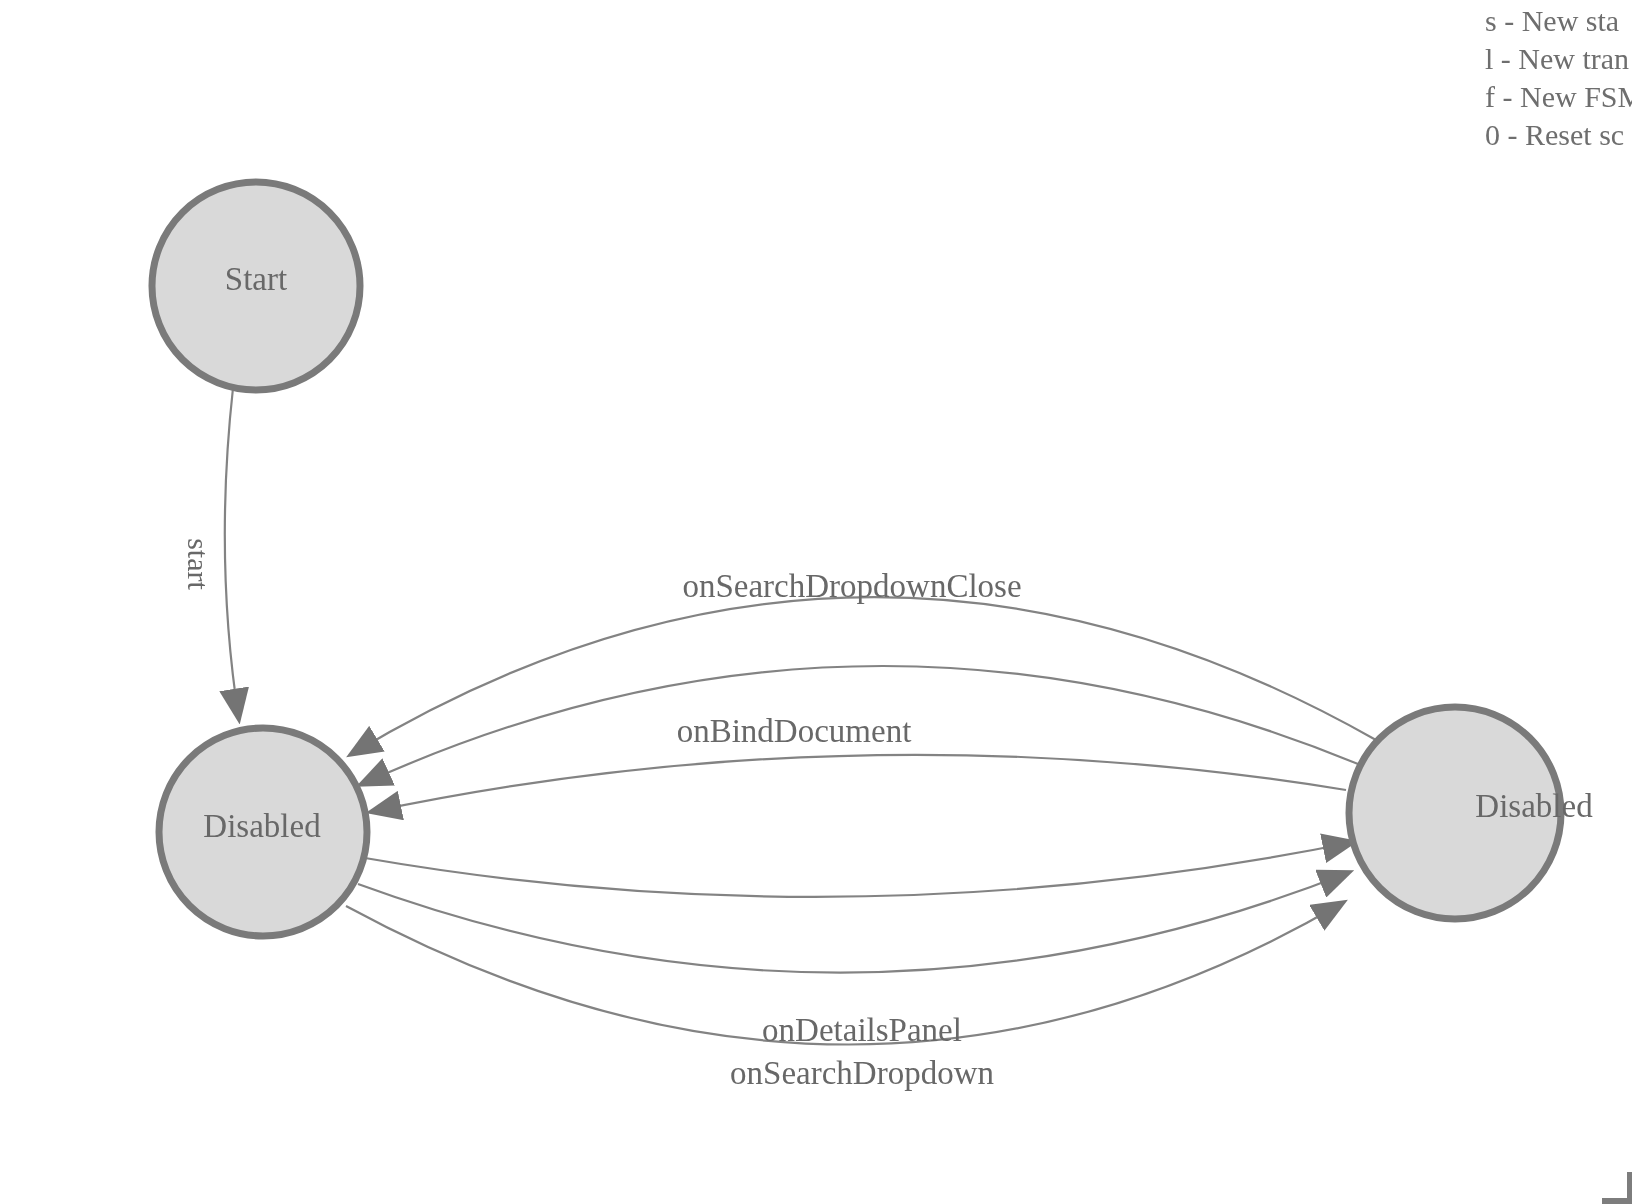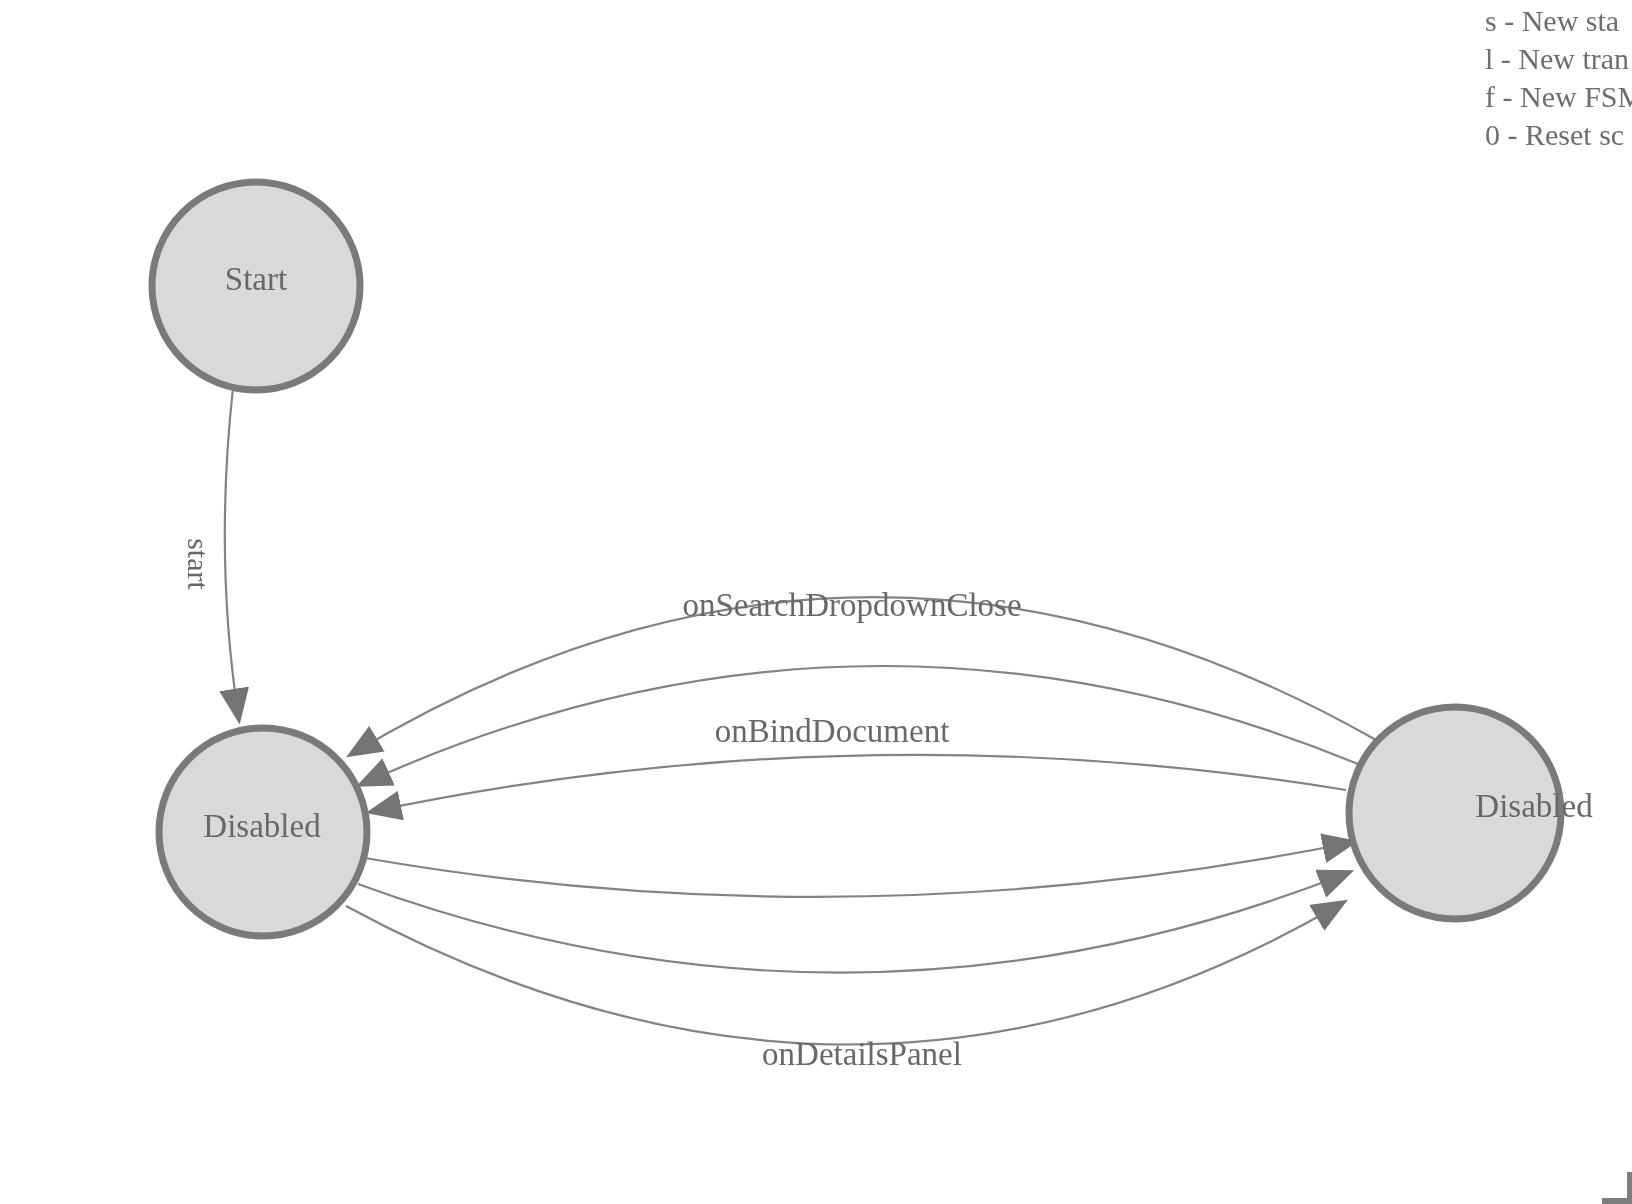--- a/index.html
+++ b/index.html
@@ -81,23 +81,24 @@
       <circle cx="263" cy="832" r="104"></circle>
       <circle cx="1455" cy="813" r="106"></circle>
     </g>
   </svg>
 
   <div class="label" style="left:256px; top:279px">Start</div>
   <div class="label" style="left:262px; top:826px">Disabled</div>
   <div class="label" style="left:1534px; top:806px">Disabled</div>
 
   <div class="label rotated" style="left:198px; top:564px">start</div>
-  <div class="label" style="left:852px; top:605px">onSearchDropdownClose</div>
-  <div class="label" style="left:832px; top:731px">onBindDocument</div>
-  <div class="label" style="left:862px; top:1054px">onDetailsPanel</div>
+  <div class="label" style="left:852px; top:586px">onSearchDropdownClose</div>
+  <div class="label" style="left:794px; top:731px">onBindDocument</div>
+  <div class="label" style="left:862px; top:1030px">onDetailsPanel</div>
+  <div class="label" style="left:862px; top:1073px">onSearchDropdown</div>
 
   <div class="legend">
     <div>s - New sta</div>
     <div>l - New tran</div>
     <div>f - New FSM</div>
     <div>0 - Reset sc</div>
   </div>
 
   <div class="corner-mark"></div>
 

